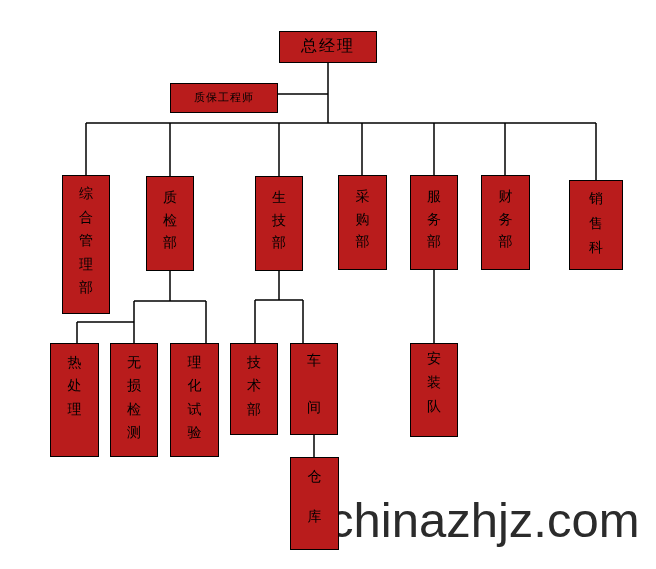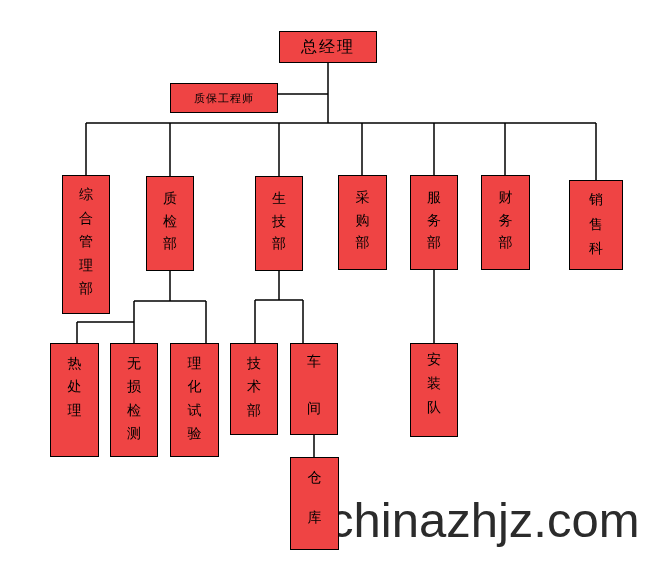--- a/index.html
+++ b/index.html
@@ -3,22 +3,22 @@
 <meta charset="utf-8">
 <style>
   html,body { margin:0; padding:0; background:#ffffff; }
   #stage {
     position:relative; width:656px; height:569px; background:#ffffff;
     overflow:hidden; font-family:"Liberation Sans","DejaVu Sans",sans-serif;
   }
   #lines { position:absolute; left:0; top:0; width:656px; height:569px; }
   .node {
     position:absolute; box-sizing:border-box; border:1.5px solid #000;
-    background:#ef4444; color:#000; display:flex; flex-direction:column;
-    align-items:center; font-size:14px;
+    background:#b91c1c; color:#000; display:flex; flex-direction:column;
+    align-items:center; font-size:14px;font-family:Liberation Mono, monospace;
   }
   .node.horiz { flex-direction:row; justify-content:center; align-items:center; }
   .node.horiz .hlabel { line-height:1; }
   .char { display:block; height:14px; line-height:14px; text-align:center; }
   #watermark {
     position:absolute; white-space:nowrap; font-size:49px; line-height:1;
     letter-spacing:0px; font-family:"Liberation Sans","DejaVu Sans",sans-serif;
   }
 </style>
 </head>

